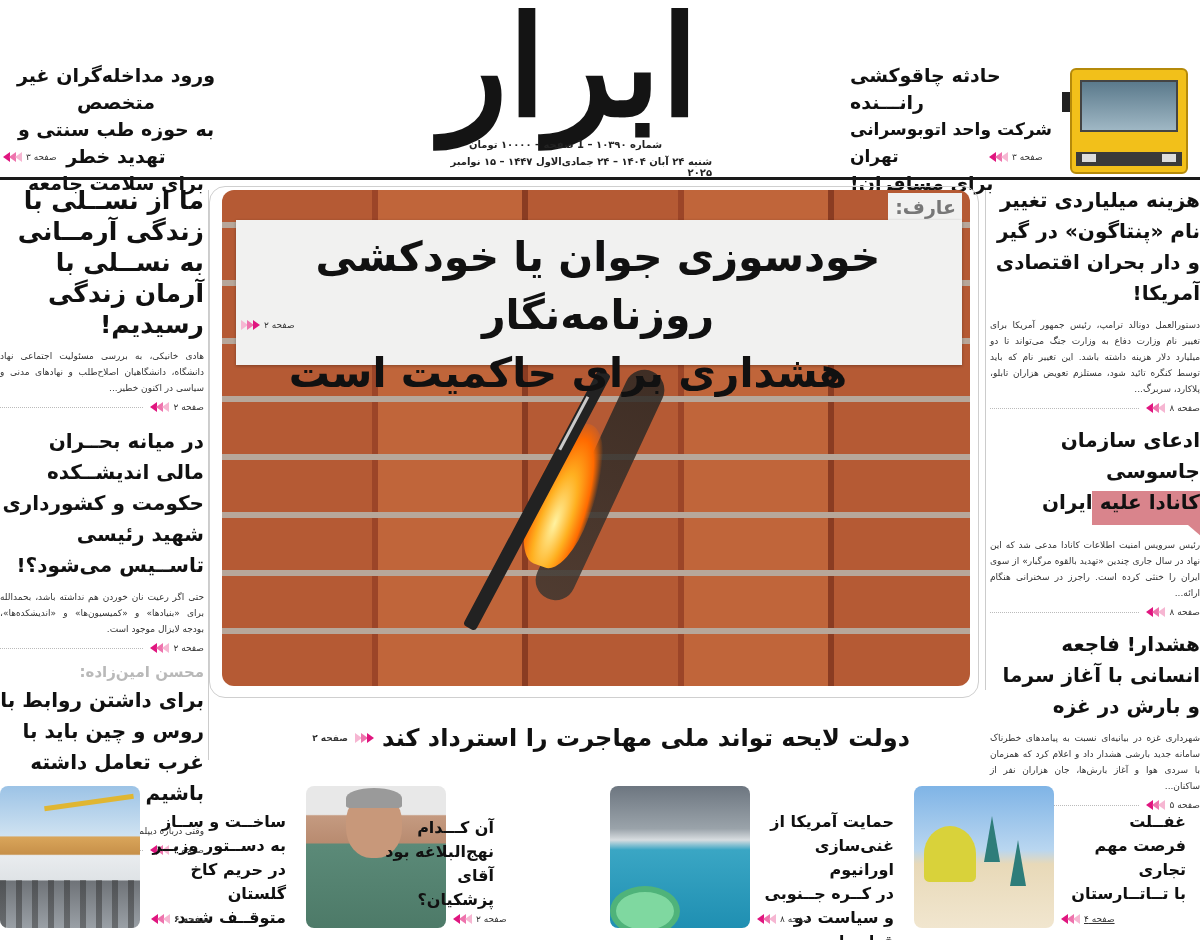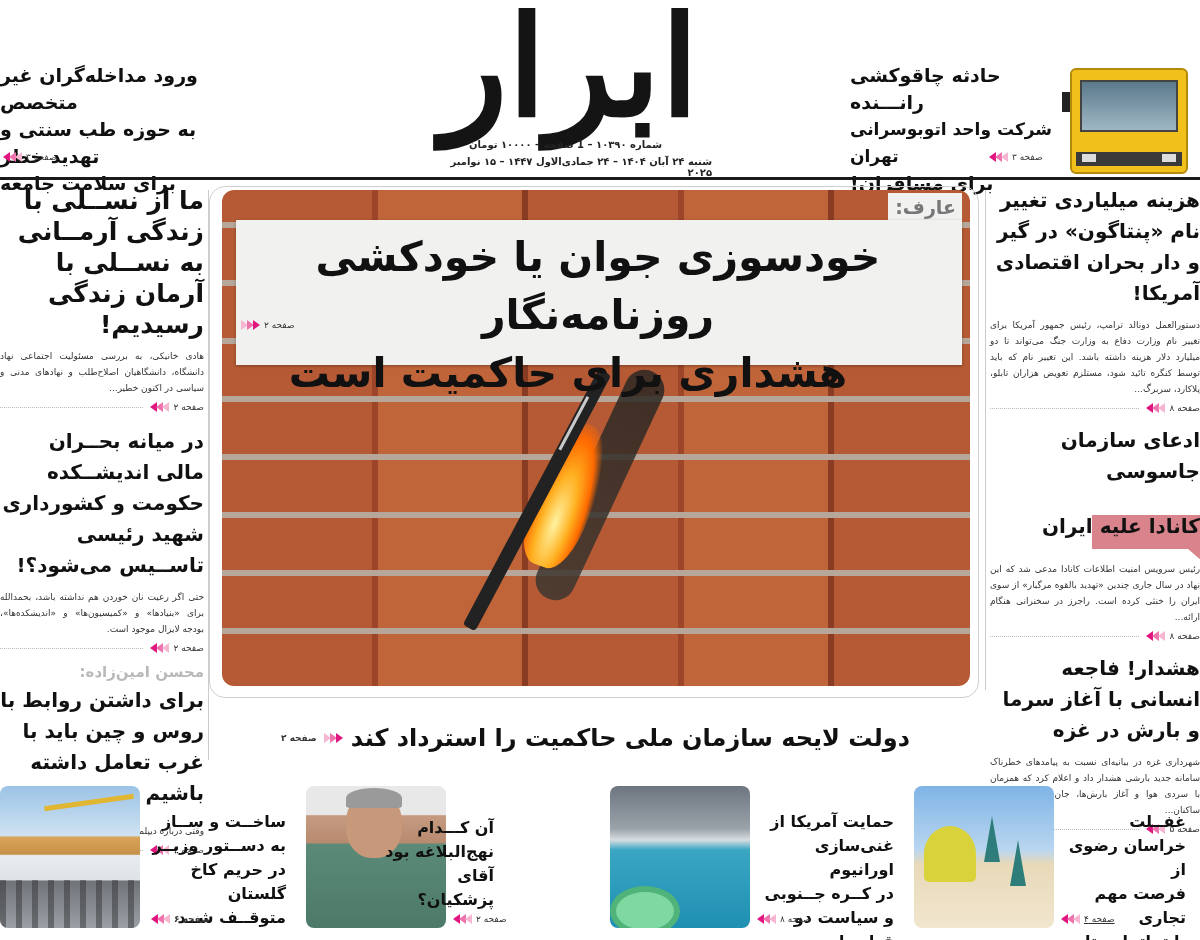--- a/index.html
+++ b/index.html
@@ -158,21 +158,21 @@
       </span>
   </div>
   <div class="bus">
     <div class="mirror"></div>
     <div class="windshield"></div>
     <div class="bumper"></div>
     <div class="light" style="left:10px;"></div>
     <div class="light" style="left:90px;"></div>
   </div>
 
-  <div class="abs" style="left:0px; top:62px; width:232px; text-align:left;">
+  <div class="abs" style="left:0px; top:62px; width:232px; text-align:center;">
     <div class="teaser-title">ورود مداخله‌گران غیر متخصص</div>
     <div class="teaser-title">به حوزه طب سنتی و تهدید خطر</div>
     <div class="teaser-title">برای سلامت جامعه</div>
   </div>
   <div class="abs pageref" style="left:4px; top:152px;">
     <span>صفحه ۳</span>
     <span class="chev left">
         <span></span>
         <span></span>
         <span></span>
@@ -246,21 +246,21 @@
 <div class="hero-ref pageref">
   <span>صفحه ۲</span>
   <span class="chev right">
       <span></span>
       <span></span>
       <span></span>
     </span>
 </div>
 
 <div class="second-head">
-  <span>دولت لایحه سازمان ملی حاکمیت را استرداد کند</span>
+  <span>دولت لایحه تواند ملی مهاجرت را استرداد کند</span>
   <span class="chev right">
       <span></span>
       <span></span>
       <span></span>
     </span>
   <span class="pageref">صفحه ۲</span>
 </div>
 
 <div class="vdiv" style="left:985px; top:190px; height:500px;"></div>
 <section class="col col-right">
@@ -273,21 +273,21 @@
           <span></span>
           <span></span>
           <span></span>
         </span>
       <span class="dotline"></span>
     </div>
   </article>
 
   <article class="story" style="margin-top:12px;">
     <h2 class="story-title">ادعای سازمان جاسوسی</h2>
-    <div style="position:relative; height:38px;margin-top:24px;">
+    <div style="position:relative; height:38px;">
       <div class="highlight-bg" style="left:102px;"></div>
       <div class="highlight-tail" style="left:198px; border-left:none; border-right:14px solid #d9848c;"></div>
       <h2 class="story-title" style="position:relative; z-index:1;">کانادا علیه ایران</h2>
     </div>
     <p class="story-body" style="margin-top:12px;">رئیس سرویس امنیت اطلاعات کانادا مدعی شد که این نهاد در سال جاری چندین «تهدید بالقوه مرگبار» از سوی ایران را خنثی کرده است. راجرز در سخنرانی هنگام ارائه...</p>
     <div class="pageref story-ref">
       <span>صفحه ۸</span>
       <span class="chev left">
           <span></span>
           <span></span>
@@ -313,21 +313,20 @@
 </section>
 
 <div class="bottom-item" style="left:912px; width:288px;">
   <div class="bottom-photo photo-mosque" style="left:2px;">
     <div class="dome"></div>
     <div class="spire" style="left:70px; top:30px;"></div>
     <div class="spire" style="left:96px; top:54px;"></div>
   </div>
   <div class="bottom-title" style="right:14px; width:130px;">
     <div>غفــلت</div>
-    <div>خراسان رضوی از</div>
     <div>فرصت مهم تجاری</div>
     <div>با تــاتــارستان</div>
   </div>
   <div class="bottom-ref pageref" style="left:150px;text-decoration:underline;">
     <span>صفحه ۴</span>
     <span class="chev left">
         <span></span>
         <span></span>
         <span></span>
       </span>

